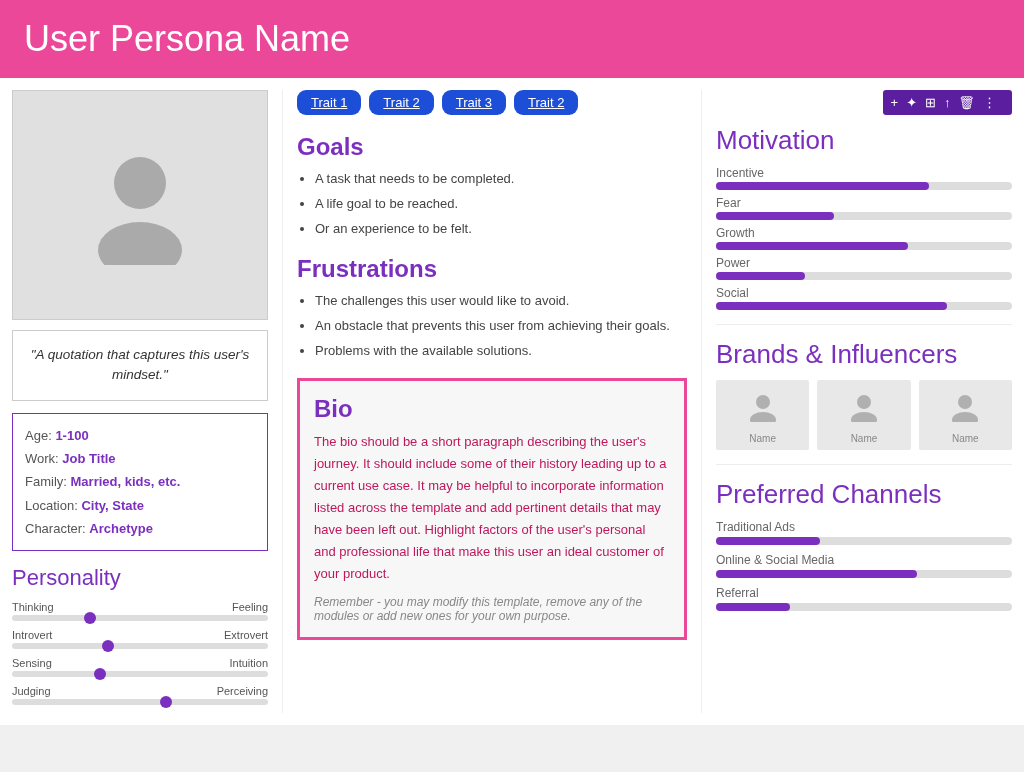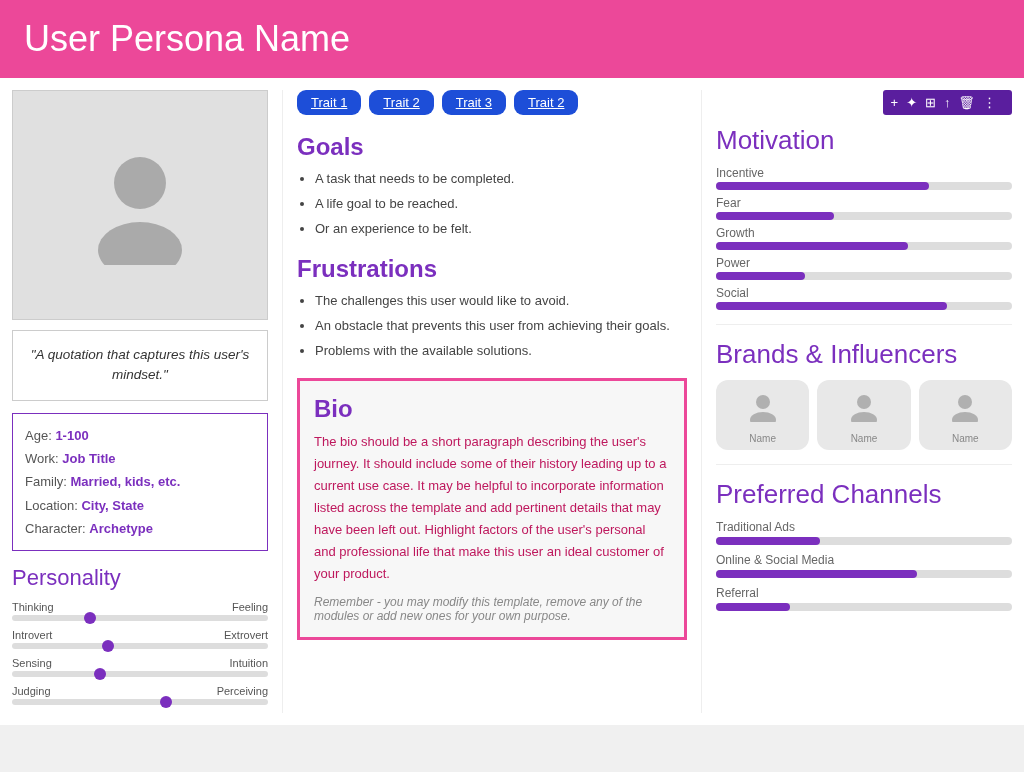--- a/index.html
+++ b/index.html
@@ -225,21 +225,21 @@
     }
     .brand-item {
       flex: 1;
       background: #e8e8e8;
       height: 70px;
       display: flex;
       flex-direction: column;
       align-items: center;
       justify-content: flex-end;
       padding-bottom: 6px;
-      border-radius: 12px;
+      border-radius: 2px;
       font-size: 10px;
       color: #888;
     }
     .brand-item .brand-icon-area {
       flex: 1;
       display: flex;
       align-items: center;
       justify-content: center;
     }
 

